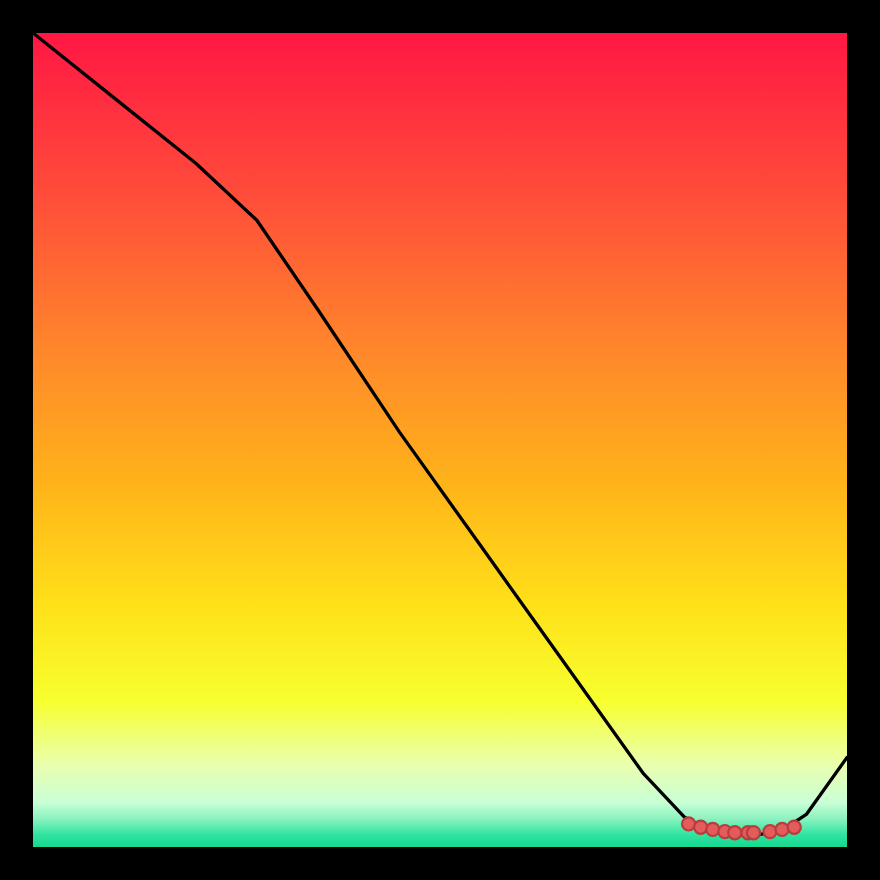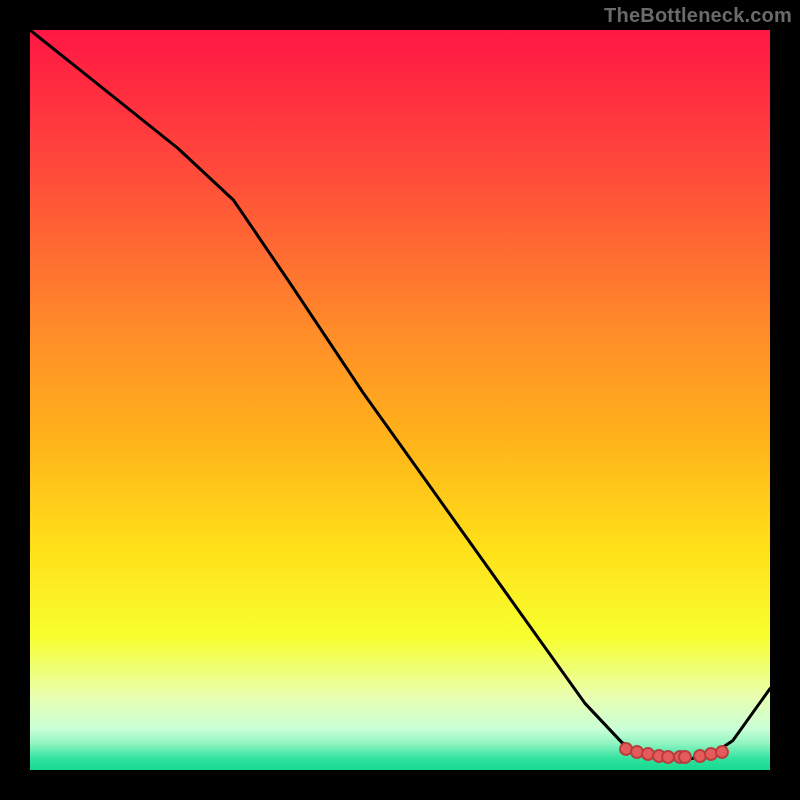--- a/index.html
+++ b/index.html
@@ -51,21 +51,20 @@
     border-radius: 50%;
     background: #e35b5b;
     border: 2px solid #b93d3d;
     box-sizing: border-box;
   }
 </style>
 </head>
 <body>
 
 <div class="stage">
-  <div class="watermark">TheBottleneck.com</div>
 
   <svg class="plot" viewBox="0 0 740 740" preserveAspectRatio="none">
     <defs>
       <linearGradient id="bg-grad" x1="0" y1="0" x2="0" y2="1">
           <stop offset="0%" stop-color="#ff1744"></stop>
           <stop offset="20%" stop-color="#ff4d3a"></stop>
           <stop offset="40%" stop-color="#ff8a2a"></stop>
           <stop offset="55.00000000000001%" stop-color="#ffb21a"></stop>
           <stop offset="70%" stop-color="#ffe019"></stop>
           <stop offset="82%" stop-color="#f7ff2e"></stop>

